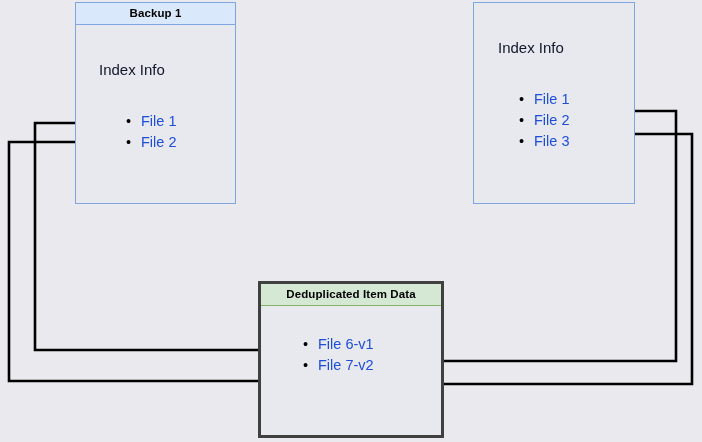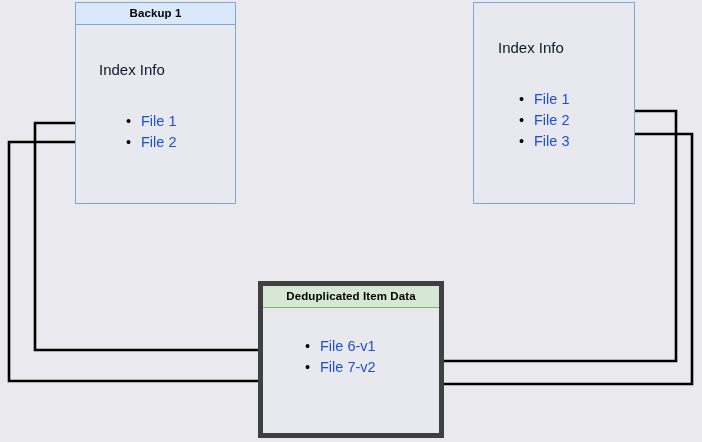--- a/index.html
+++ b/index.html
@@ -31,21 +31,21 @@
   .node {
     position: absolute;
     box-sizing: border-box;
     z-index: 2;
     background: #e8e8ef;
   }
   .node-blue {
     border: 1px solid #7ea6e0;
   }
   .node-green {
-    border: 5px solid #404040;
+    border: 3px solid #404040;
   }
   .node-title {
     box-sizing: border-box;
     width: 100%;
     height: 22px;
     line-height: 20px;
     text-align: center;
     font-size: 11.5px;
     font-weight: bold;
     color: #000000;

